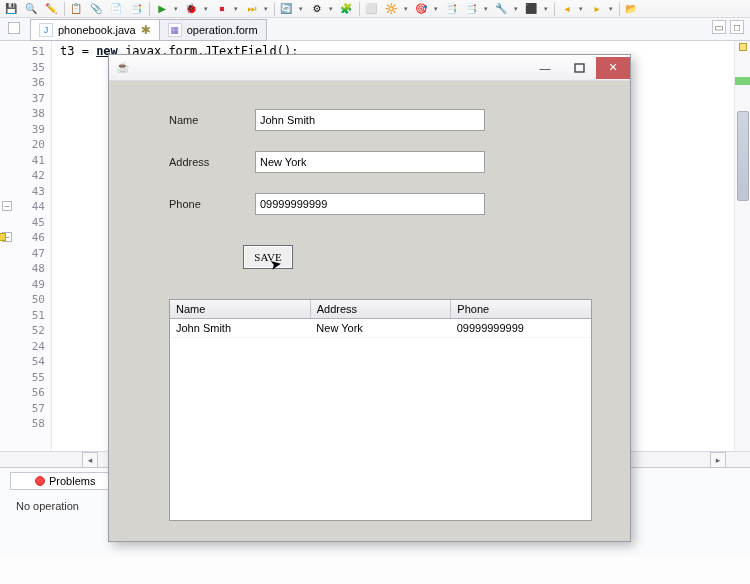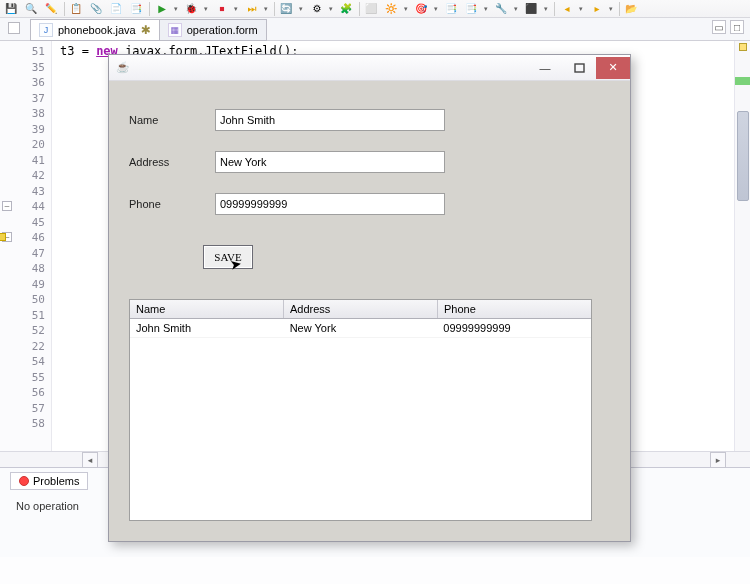--- a/index.html
+++ b/index.html
@@ -92,42 +92,42 @@
     position:absolute; left:2px; width:10px;height:10px;border:1px solid #b4b4c0;
     background:#fff;font-size:9px;line-height:8px;text-align:center;color:#888;
   }
   .gutter .warn {
     position:absolute; left:-2px; width:8px;height:8px;background:#f0d24a;border:1px solid #c8a400;
   }
   .code-body {
     flex:1; padding-top:3px; padding-left:8px;
     font-family: Consolas, monospace; font-size: 12px; line-height:15.5px;
   }
-  .kw { color:#a21caf; font-weight:bold;text-decoration:underline;}
+  .kw { color:#0f172a; font-weight:bold;text-decoration:underline;}
   .code-right-strip {
     width: 16px; background:#f8f8fa; border-left:1px solid #e6e6ee; position:relative;
   }
   .code-right-strip .mark-green { position:absolute;left:0;width:100%;height:8px;background:#7bd279;}
   .code-right-strip .mark-box { position:absolute;left:4px;width:8px;height:8px;border:1px solid #b8a030;background:#fde17b;}
   .code-right-strip .scroll-thumb { position:absolute; right:1px; top:70px; width:12px; height:90px;
     background:linear-gradient(#cfd4e0,#bfc5d4); border:1px solid #a9b0c0; border-radius:2px;}
   
   .hscroll-row { height:16px; border-top:1px solid #dadae2; background:#f5f5f8; position:relative;}
   .hscroll-row .arrow-l, .hscroll-row .arrow-r {
     position:absolute; top:0; width:16px;height:16px;border:1px solid #c6c6d0;background:#f8f8fb;
     display:flex;align-items:center;justify-content:center;font-size:9px;color:#666;
   }
   .hscroll-row .arrow-l{left:82px;} .hscroll-row .arrow-r{right:24px;}
   
   .problems-panel {
     border-top:1px solid #c8c8d4; background:#fafbfd; height: 90px; padding:4px 10px;
   }
   .problems-tab {
     display:inline-flex;align-items:center;gap:4px;
-    padding:2px 8px;border:1px solid #c8c8d4;background:#fff;font-size:11px;
+    padding:2px 24px;border:1px solid #c8c8d4;background:#fff;font-size:11px;
   }
   .problems-body { padding:10px 6px; font-size:11px; color:#333;}
   .red-dot{width:10px;height:10px;border-radius:50%;background:#f44;border:1px solid #c33;display:inline-block;}
   
   .swing-window {
     position: absolute;
     left: 108px; top: 54px;
     width: 523px; height: 488px;
     background:#fff;
     border:1px solid #9b9ba6;
@@ -141,21 +141,21 @@
   }
   .java-cup { width:16px;height:16px; display:flex;align-items:center;justify-content:center;font-size:11px;}
   .win-btns { display:flex; }
   .win-btn {
     width:34px;height:22px;display:flex;align-items:center;justify-content:center;
     font-family:Arial;font-size:11px;color:#333;
   }
   .win-btn.close { background:#c85a5e;color:#fff;}
   .win-btn.restore svg rect{stroke:#444;fill:none;stroke-width:1.4;}
   .swing-content {
-    flex:1; background:#d6d4cf; padding: 28px 38px 20px 20px;
+    flex:1; background:#d6d4cf; padding: 28px 38px 20px 60px;
     display:flex; flex-direction:column;
   }
   .form-row { display:flex; align-items:center; margin-bottom: 20px;}
   .form-label { width: 86px; font-size:11px; color:#222;}
   .form-input {
     width: 230px; height:22px; border:1px solid #9f9f9f; background:#fff;
     font-family:Tahoma,sans-serif; font-size:11px; padding:0 4px;
   }
   .save-row { padding-left: 74px; margin-top:10px; margin-bottom: 30px;}
   .save-btn {
@@ -258,21 +258,21 @@
       <div class="gline">43</div>
       <div class="gline">44<div class="minus" style="top: 2px;">−</div></div>
       <div class="gline">45</div>
       <div class="gline">46<div class="minus" style="top: 2px;">−</div><div class="warn" style="top: 3px;"></div></div>
       <div class="gline">47</div>
       <div class="gline">48</div>
       <div class="gline">49</div>
       <div class="gline">50</div>
       <div class="gline">51</div>
       <div class="gline">52</div>
-      <div class="gline">22</div>
+      <div class="gline">24</div>
       <div class="gline">54</div>
       <div class="gline">55</div>
       <div class="gline">56</div>
       <div class="gline">57</div>
       <div class="gline">58</div>
     </div>
   <div class="code-body">
     <div>
       <span>t3 = </span><span class="kw">new</span><span> javax.form.JTextField();</span>
     </div>

